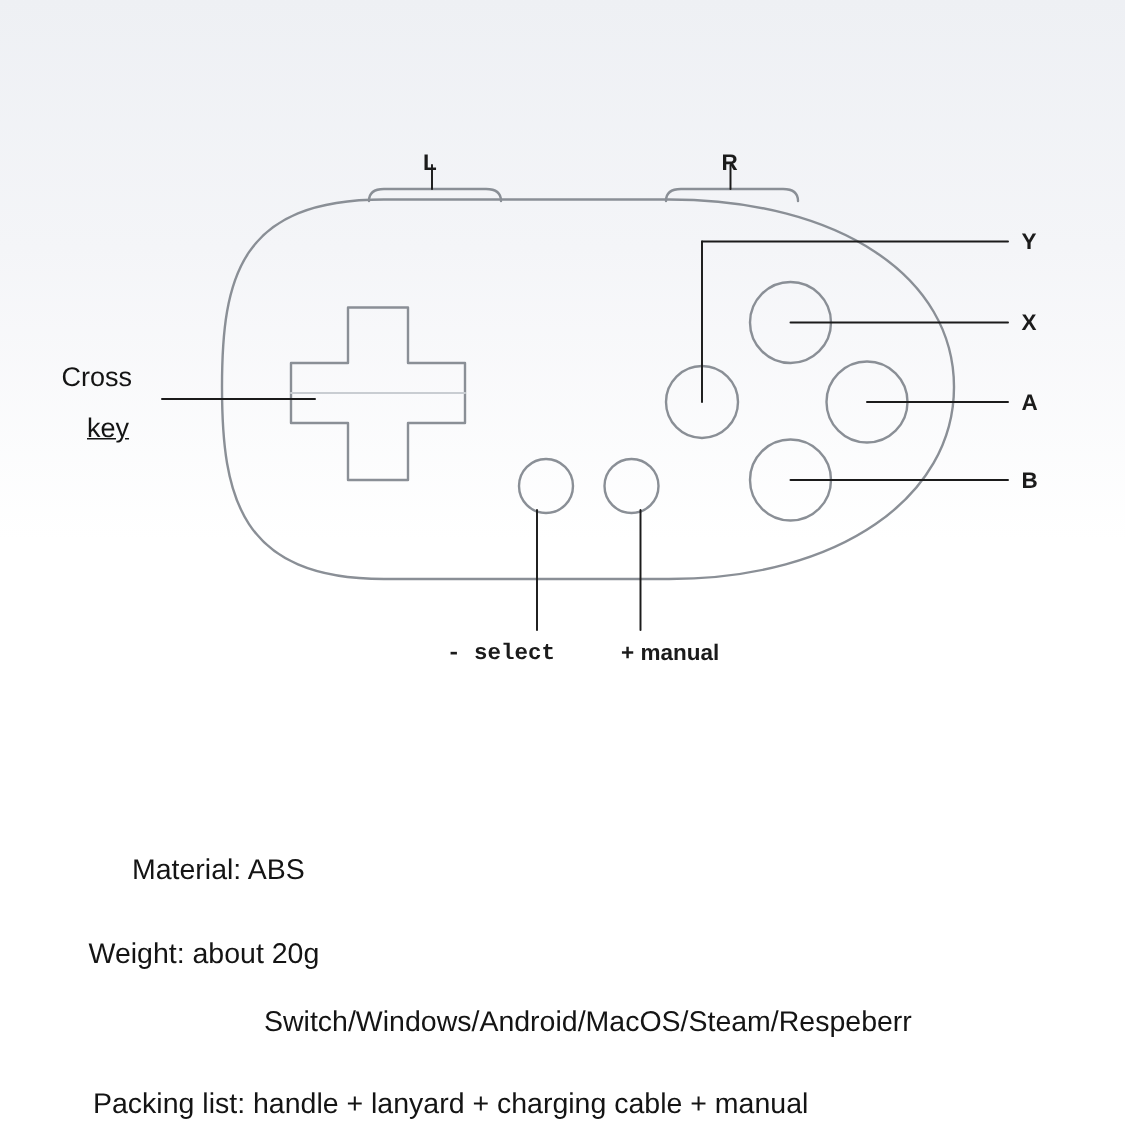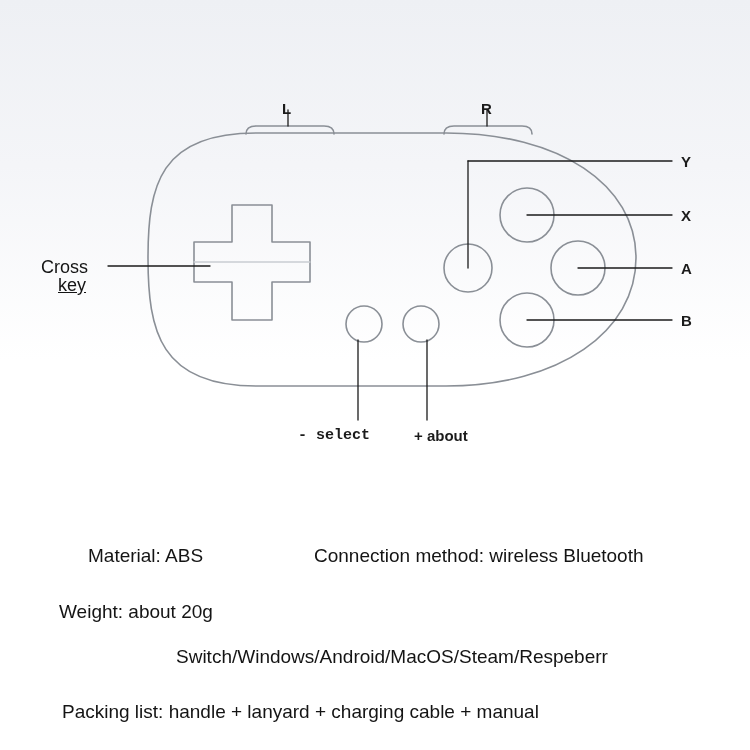--- a/index.html
+++ b/index.html
@@ -33,20 +33,21 @@
     white-space: pre;
   }
   .lbl-bold {
     font-weight: bold;
     font-size: 15px;
   }
   .spec {
     font-size: 19px;
     color: #141414;
     font-weight: normal;
+    margin-top: 25px;
   }
   .cross-key {
     font-size: 18px;
     color: #141414;
     line-height: 1.55;
     text-align: left;
   }
   .btn-ctrl {
     font-size: 15px;
     font-weight: bold;
@@ -102,32 +103,31 @@
       <line x1="527" y1="320" x2="672" y2="320"></line>
 
       <line x1="358" y1="340" x2="358" y2="420"></line>
       <line x1="427" y1="340" x2="427" y2="420"></line>
     </g>
   </svg>
 
   <div class="lbl lbl-bold" style="left:282px; top:100px;">L</div>
   <div class="lbl lbl-bold" style="left:481px; top:100px;">R</div>
 
-  <div class="lbl cross-key" style="left:41px; top:238px;margin-top:16px;">Cross</div>
+  <div class="lbl cross-key" style="left:41px; top:238px;">Cross</div>
   <div class="lbl cross-key" style="left:58px; top:272px;text-decoration:underline;">key</div>
 
   <div class="lbl btn-ctrl" style="left:681px; top:153px;">Y</div>
   <div class="lbl btn-ctrl" style="left:681px; top:207px;">X</div>
   <div class="lbl btn-ctrl" style="left:681px; top:260px;">A</div>
   <div class="lbl btn-ctrl" style="left:681px; top:312px;">B</div>
 
   <div class="lbl btn-ctrl" style="left:298px; top:427px;font-family:Liberation Mono, monospace;">- select</div>
-  <div class="lbl btn-ctrl" style="left:414px; top:427px;">+ about</div>
+  <div class="lbl btn-ctrl" style="left:414px; top:427px;">+ manual</div>
 
   <div class="lbl spec" style="left:88px; top:545px;">Material: ABS</div>
-  <div class="lbl spec" style="left:314px; top:545px;">Connection method: wireless Bluetooth</div>
 
   <div class="lbl spec" style="left:59px; top:601px;text-align:right;">Weight: about 20g</div>
   <div class="lbl spec" style="left:176px; top:646px;">Switch/Windows/Android/MacOS/Steam/Respeberr</div>
 
   <div class="lbl spec" style="left:62px; top:701px;text-align:right;">Packing list: handle + lanyard + charging cable + manual</div>
 
 </div>
 
 </body></html>

